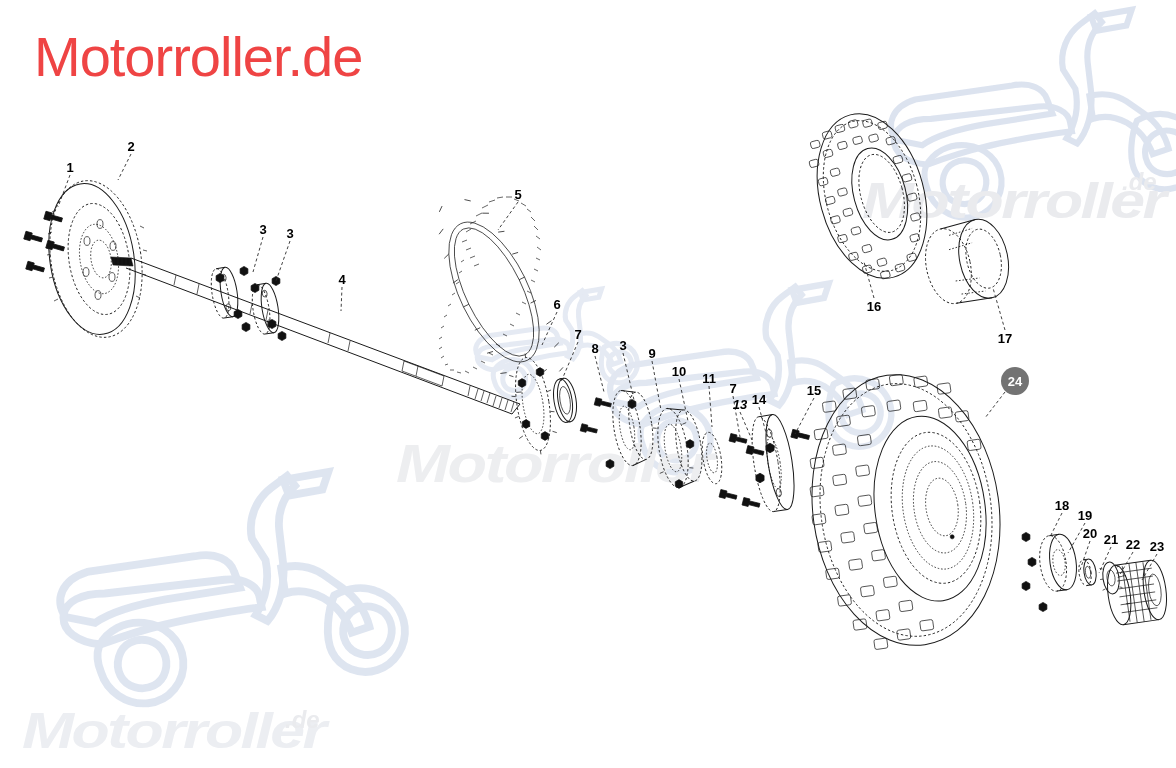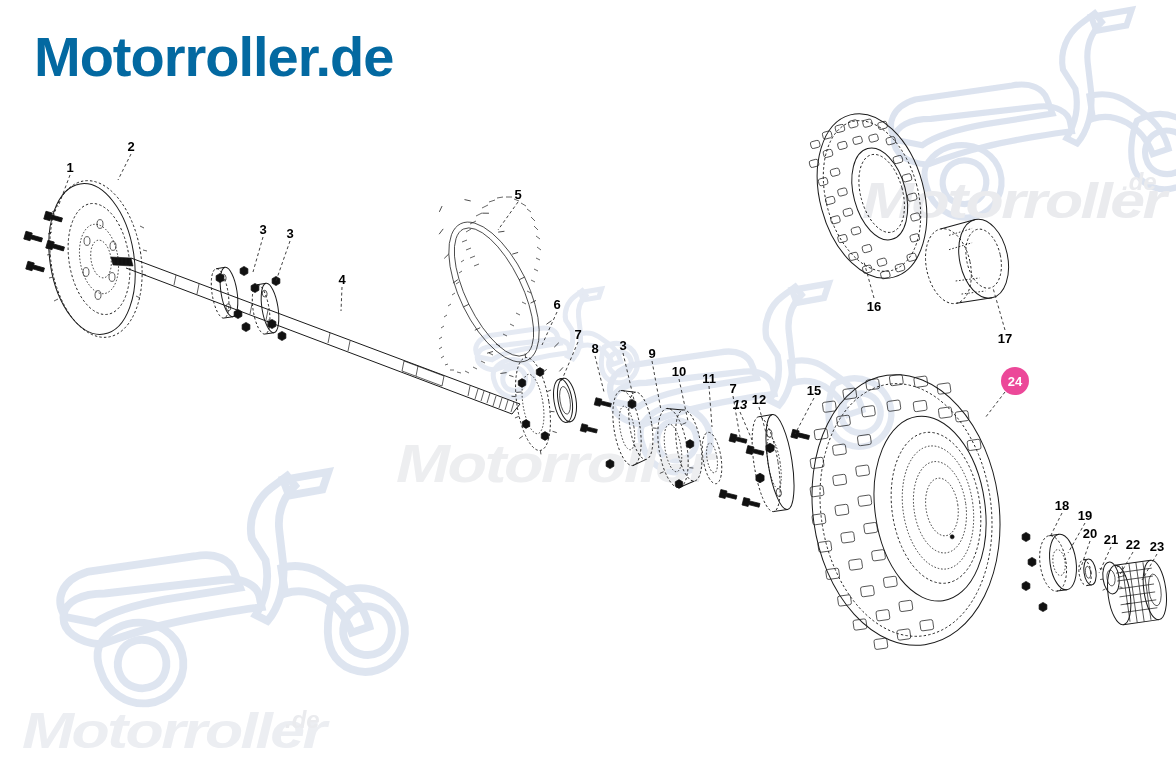--- a/index.html
+++ b/index.html
@@ -13,21 +13,21 @@
   .callout{position:absolute;font-weight:bold;font-size:13px;color:#000;
            line-height:1;white-space:nowrap;transform:translate(-50%,-50%);
            font-family:"Liberation Sans","DejaVu Sans",sans-serif;}
   .badge{position:absolute;width:28px;height:28px;border-radius:50%;
          background:#0a0a0a;color:#fff;font-weight:bold;font-size:13px;
          display:flex;align-items:center;justify-content:center;
          transform:translate(-50%,-50%);
          font-family:"Liberation Sans","DejaVu Sans",sans-serif;}
   
   .wm-title{position:absolute;left:34px;top:24px;font-size:56px;
-            color:#0369a1;letter-spacing:-1px;font-weight:700;
+            color:#ef4444;letter-spacing:-1px;font-weight:400;
             font-family:"Liberation Sans","DejaVu Sans",sans-serif;}
   .wm-bottom{position:absolute;left:22px;top:702px;font-size:50px;
              color:#eceef2;font-weight:bold;font-style:italic;
              letter-spacing:-2px;transform:scaleX(1.25);transform-origin:left top;
              font-family:"Liberation Sans","DejaVu Sans",sans-serif;}
   .wm-mid{position:absolute;left:396px;top:432px;font-size:54px;
           color:#edeef0;font-weight:bold;font-style:italic;
           letter-spacing:-2px;transform:scaleX(1.2);transform-origin:left top;
           font-family:"Liberation Sans","DejaVu Sans",sans-serif;}
   .wm-right{position:absolute;left:862px;top:172px;font-size:50px;
@@ -529,26 +529,26 @@
       <div class="callout" style="left: 518px; top: 194px;">5</div>
       <div class="callout" style="left: 557px; top: 304px;">6</div>
       <div class="callout" style="left: 578px; top: 334px;">7</div>
       <div class="callout" style="left: 595px; top: 348px;">8</div>
       <div class="callout" style="left: 623px; top: 345px;">3</div>
       <div class="callout" style="left: 652px; top: 353px;">9</div>
       <div class="callout" style="left: 679px; top: 371px;">10</div>
       <div class="callout" style="left: 709px; top: 378px;">11</div>
       <div class="callout" style="left: 733px; top: 388px;">7</div>
       <div class="callout" style="left: 740px; top: 404px; font-style: italic;">13</div>
-      <div class="callout" style="left: 759px; top: 399px;">12</div>
+      <div class="callout" style="left: 759px; top: 399px;">14</div>
       <div class="callout" style="left: 814px; top: 390px;">15</div>
       <div class="callout" style="left: 874px; top: 306px;">16</div>
       <div class="callout" style="left: 1005px; top: 338px;">17</div>
       <div class="callout" style="left: 1062px; top: 505px; text-align: center;">18</div>
       <div class="callout" style="left: 1085px; top: 515px;">19</div>
       <div class="callout" style="left: 1090px; top: 533px;">20</div>
       <div class="callout" style="left: 1111px; top: 539px;">21</div>
       <div class="callout" style="left: 1133px; top: 544px;">22</div>
       <div class="callout" style="left: 1157px; top: 546px; text-align: right;">23</div>
-      <div class="badge" style="left: 1015px; top: 381px; background: #ec4899;">24</div>
+      <div class="badge" style="left: 1015px; top: 381px; background: #737373;">24</div>
     </div>
 
 </div>
 
 </body></html>

